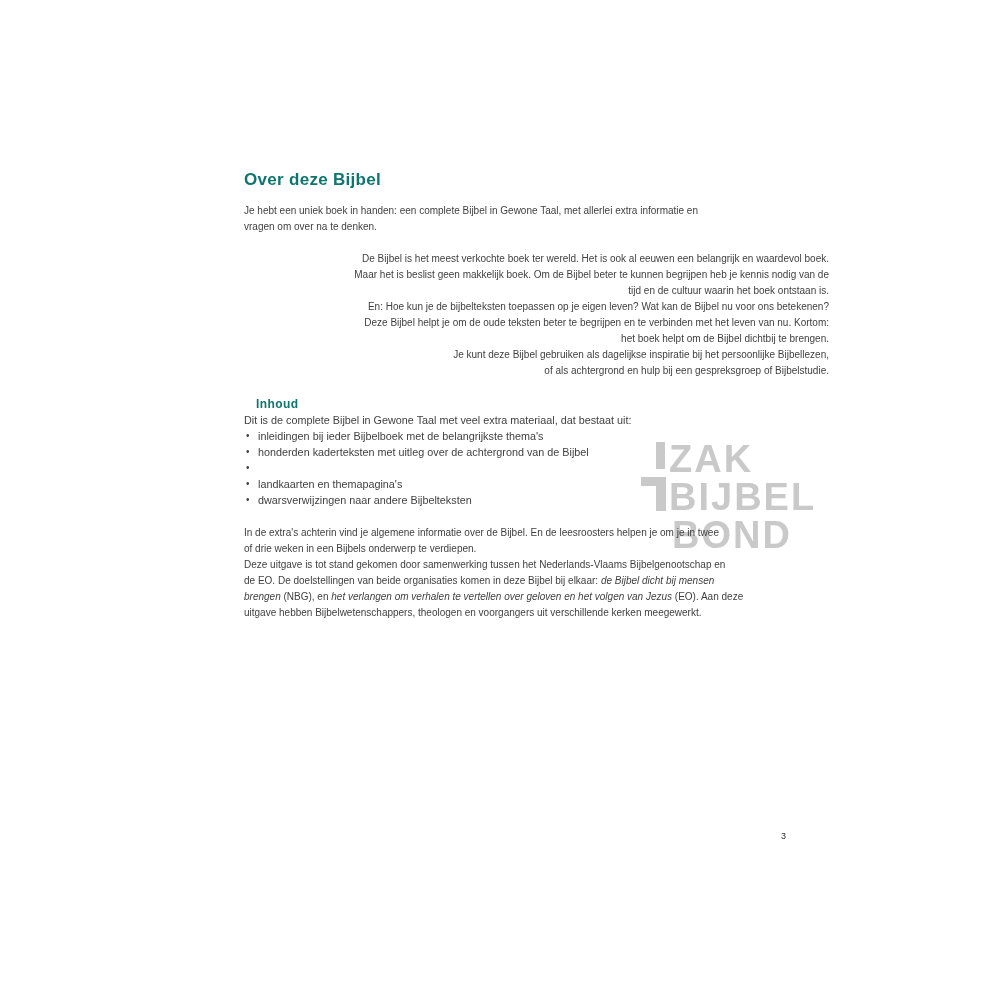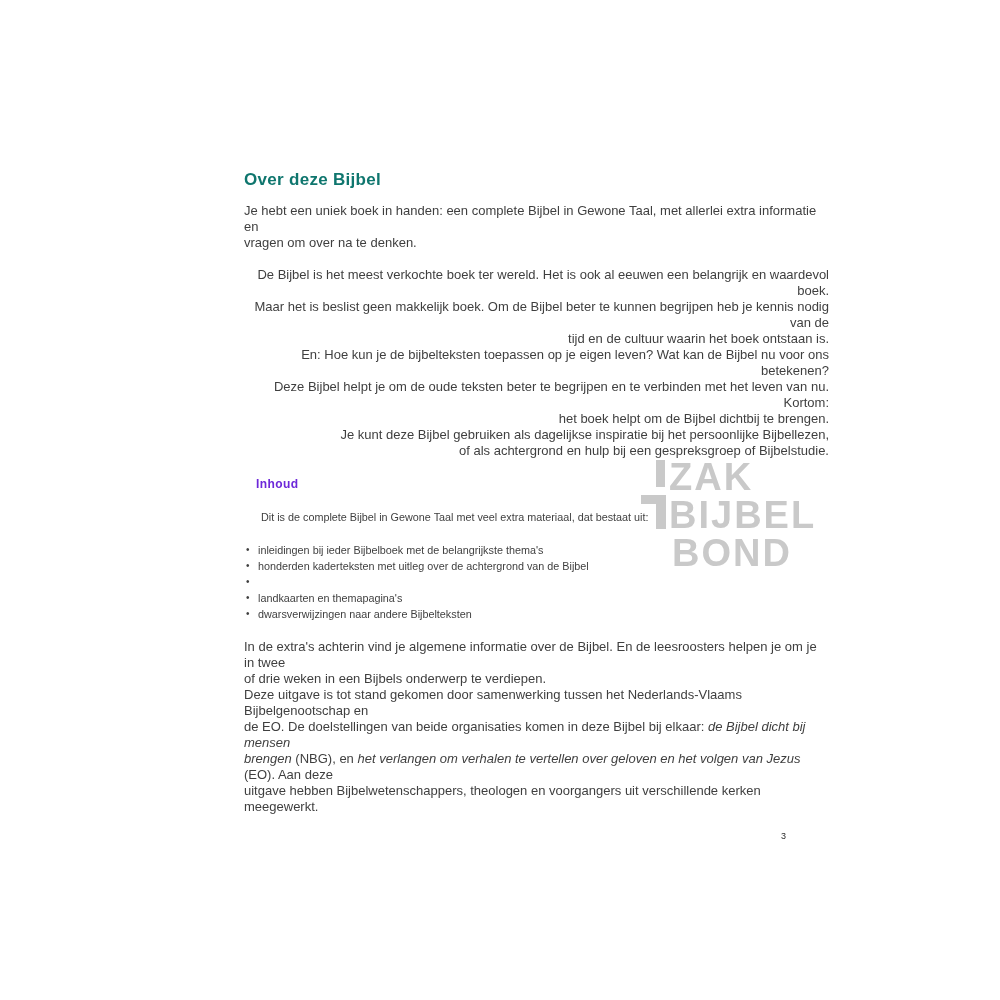--- a/index.html
+++ b/index.html
@@ -6,21 +6,21 @@
   body {
     width: 1000px; height: 1000px;
     background: #ffffff;
     font-family: "Liberation Sans", sans-serif;
     position: relative;
     overflow: hidden;
   }
   .page-canvas { position: absolute; inset: 0; background: #ffffff; }
 
   
-  .watermark { position: absolute; z-index: 0; left: 0; top: 18px; width: 1000px; height: 812px; }
+  .watermark { position: absolute; z-index: 0; left: 0; top: 0; width: 1000px; height: 812px; }
   .wm-row {
     position: absolute;
     font-weight: bold;
     font-size: 38px;
     line-height: 38px;
     letter-spacing: 2px;
     color: #c9c9c9;
   }
   .wm-zak    { left: 669px; top: 440px; }
   .wm-bijbel { left: 669px; top: 478px; }
@@ -38,42 +38,42 @@
   }
   .page-title {
     margin: 0;
     font-size: 17px; line-height: 20px;
     font-weight: bold;
     letter-spacing: 0.3px;
     color: #0f766e;
   }
   .para {
     margin: 0;
-    font-size: 13px;
+    font-size: 10px;
     line-height: 16px;
     white-space: pre-line;
   }
   .para.intro        { margin-top: 13px; }
   .para.about        { margin-top: 16px; text-align: right; }
   .para.extras       { margin-top: 17px; }
   .para.publication  { margin-top: 21px; }
   .para.samenwerking { margin-top: 0; }
   .para.closing      { margin-top: 22px; }
   .para.signature    { margin-top: 17px; }
   .section-heading {
     margin: 0;
     padding-left: 12px;
     font-size: 12px; line-height: 16px;
     font-weight: bold;
     letter-spacing: 0.4px;
-    color: #6d28d9;
+    color: #0f766e;
   }
   .section-heading.inhoud { margin-top: 17px; }
   .section-heading.samen  { margin-top: 10px; }
-  .lead { margin: 17px; font-size: 10.8px; line-height: 16px; }
+  .lead { margin: 0; font-size: 10.8px; line-height: 16px; }
   .bullet-list { margin: 0; }
   .bullet-row { font-size: 10.8px; line-height: 16px; display: flex; }
   .bullet-dot {
     flex: 0 0 12px;
     width: 12px;
     padding-left: 2px;
     font-size: 10px;
     color: #3f3f3f;
   }
   .italic { font-style: italic; }

